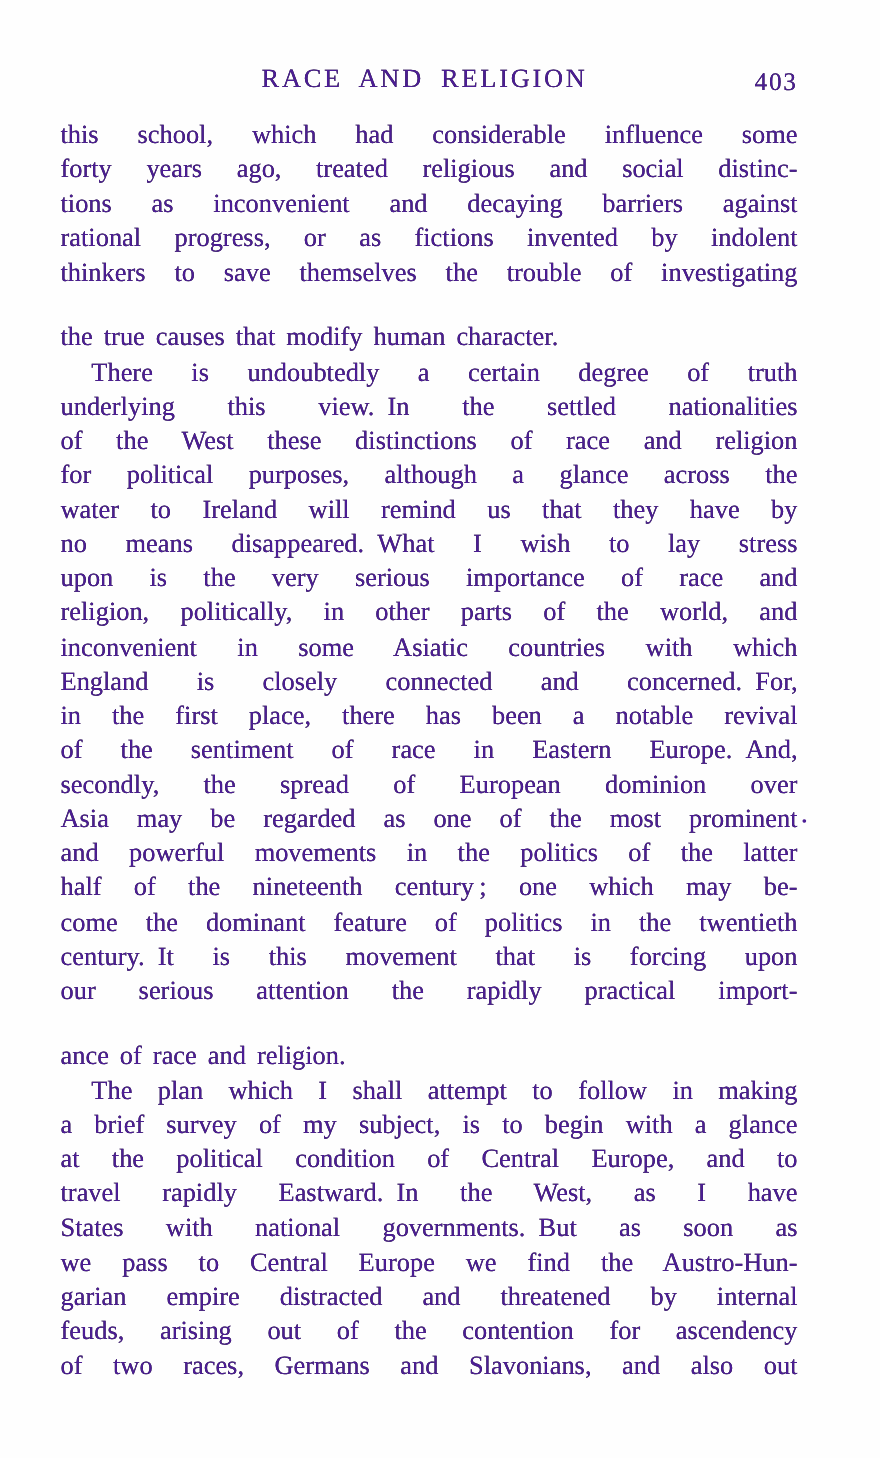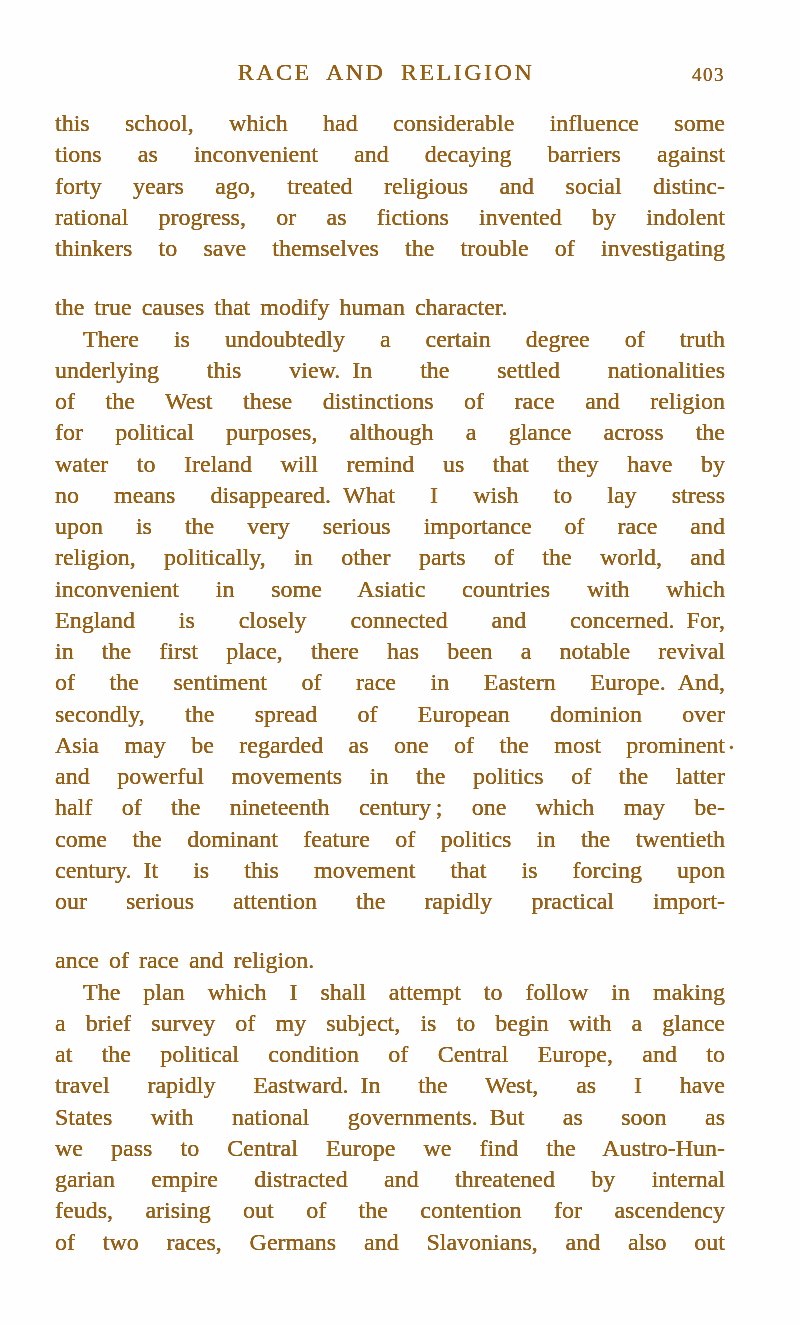--- a/index.html
+++ b/index.html
@@ -1,21 +1,21 @@
 <!DOCTYPE html>
 <html><head>
 <meta charset="utf-8">
 <style>
   html, body { margin: 0; padding: 0; }
   .page {
     position: relative;
     width: 800px;
     height: 1325px;
     background: #fefefe;
-    color: #a16207;
+    color: #4c1d95;
     font-family: "Liberation Serif", "DejaVu Serif", serif;
     overflow: hidden;
   }
   .running-head {
     position: absolute;
     top: 57px;
     left: 55px;
     width: 670px;
     height: 32px;
   }
@@ -27,21 +27,21 @@
     font-size: 24px;
     letter-spacing: 2.5px;
     word-spacing: 7px;
     line-height: 30px;
     text-shadow: 0 0 0.6px rgba(0,0,0,0.9);
   }
   .page-num {
     position: absolute;
     right: 0;
     top: 4px;
-    font-size: 19px;
+    font-size: 23px;
     letter-spacing: 1.5px;
     line-height: 28px;
     text-shadow: 0 0 0.6px rgba(0,0,0,0.9);
     text-align: right;
   }
   .page-body {
     position: absolute;
     top: 108px;
     left: 55px;
     width: 670px;
@@ -82,22 +82,22 @@
 <div class="page">
 
   <div class="running-head">
     <div class="head-title">RACE AND RELIGION</div>
     <div class="page-num">403</div>
   </div>
 
   <div class="page-body">
 
   <div class="line j">this school, which had considerable influence some</div>
+      <div class="line j">forty years ago, treated religious and social distinc-</div>
       <div class="line j">tions as inconvenient and decaying barriers against</div>
-      <div class="line j">forty years ago, treated religious and social distinc-</div>
       <div class="line j">rational progress, or as fictions invented by indolent</div>
       <div class="line j">thinkers to save themselves the trouble of investigating</div>
       <div class="line l">the true causes that modify human character.</div>
       <div class="line j in">There is undoubtedly a certain degree of truth</div>
       <div class="line j">underlying this view. In the settled nationalities</div>
       <div class="line j">of the West these distinctions of race and religion</div>
       <div class="line j">for political purposes, although a glance across the</div>
       <div class="line j">water to Ireland will remind us that they have by</div>
       <div class="line j">no means disappeared. What I wish to lay stress</div>
       <div class="line j">upon is the very serious importance of race and</div>

